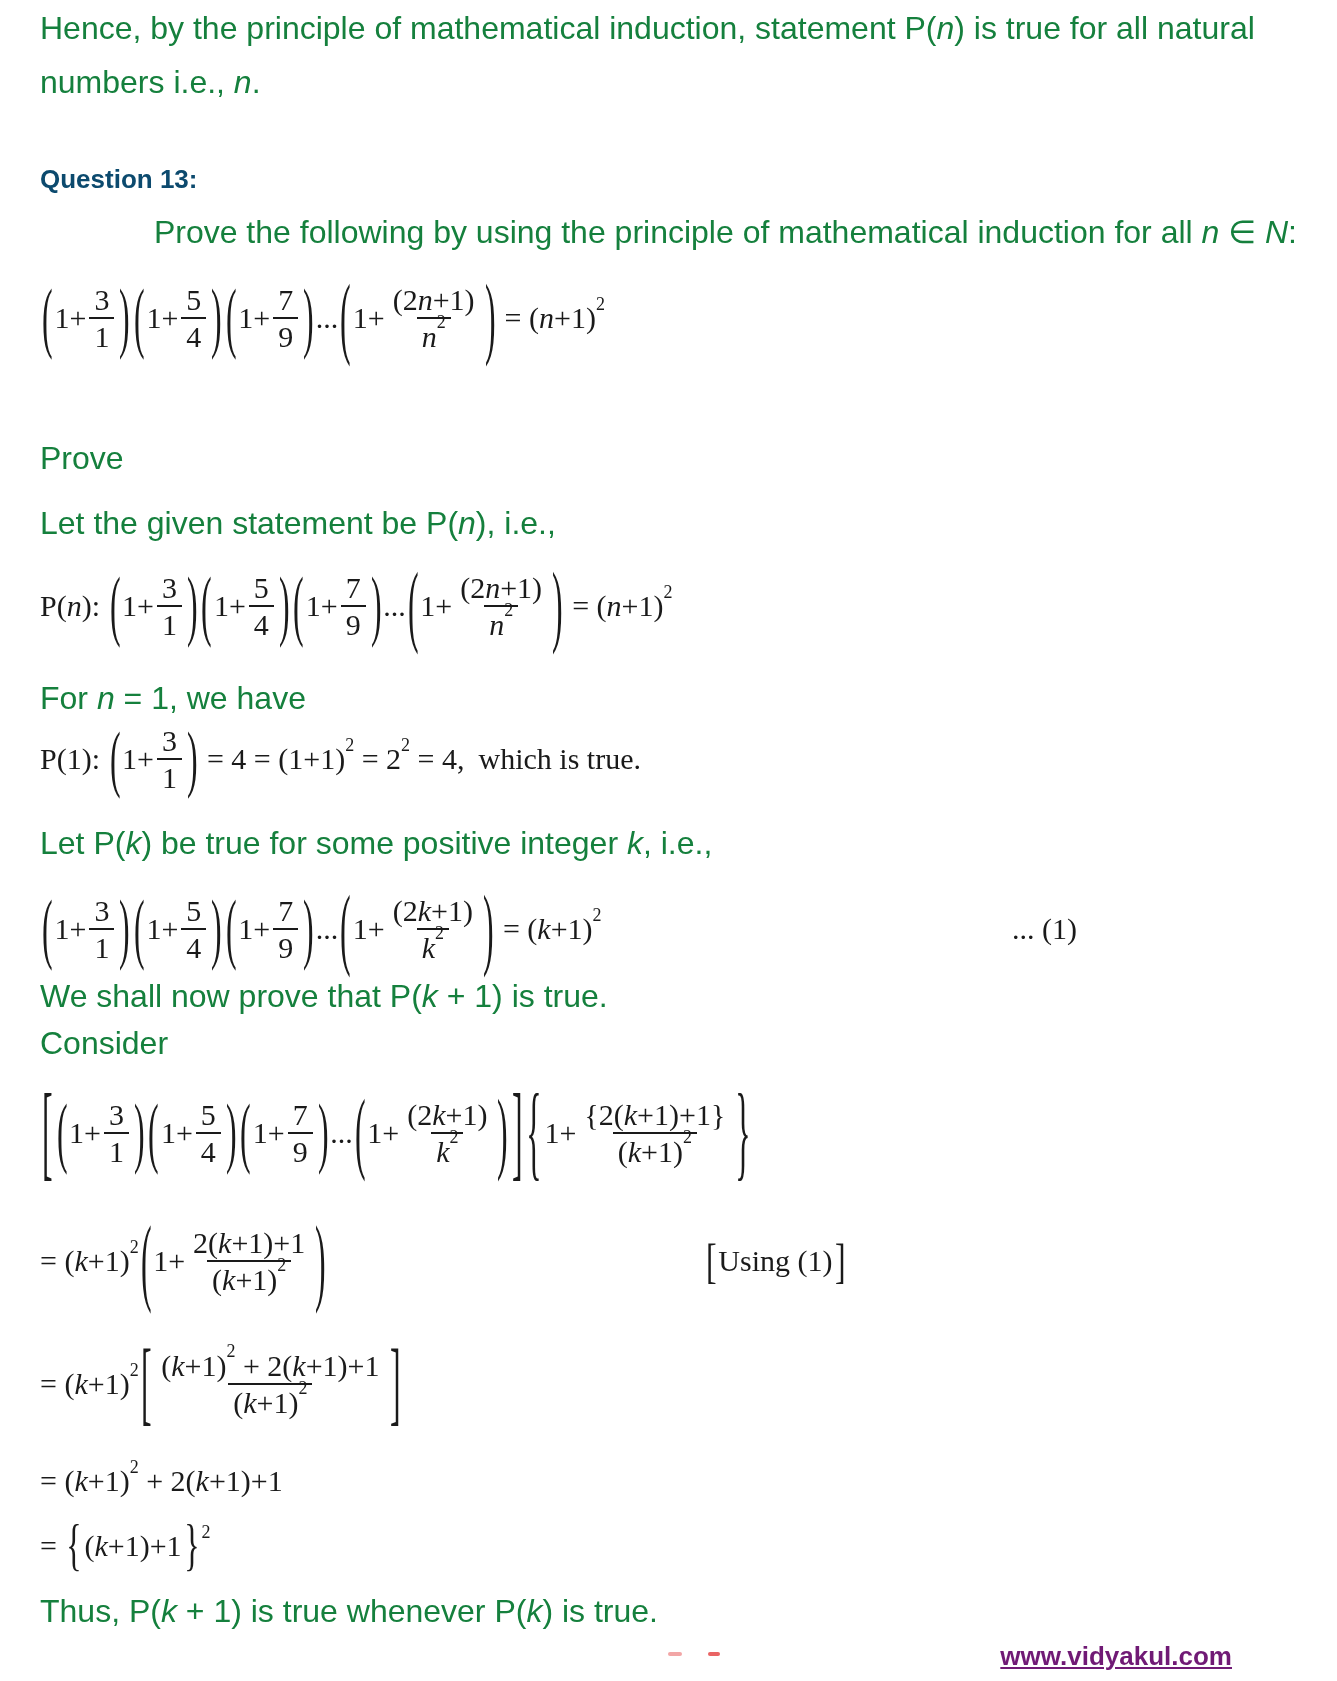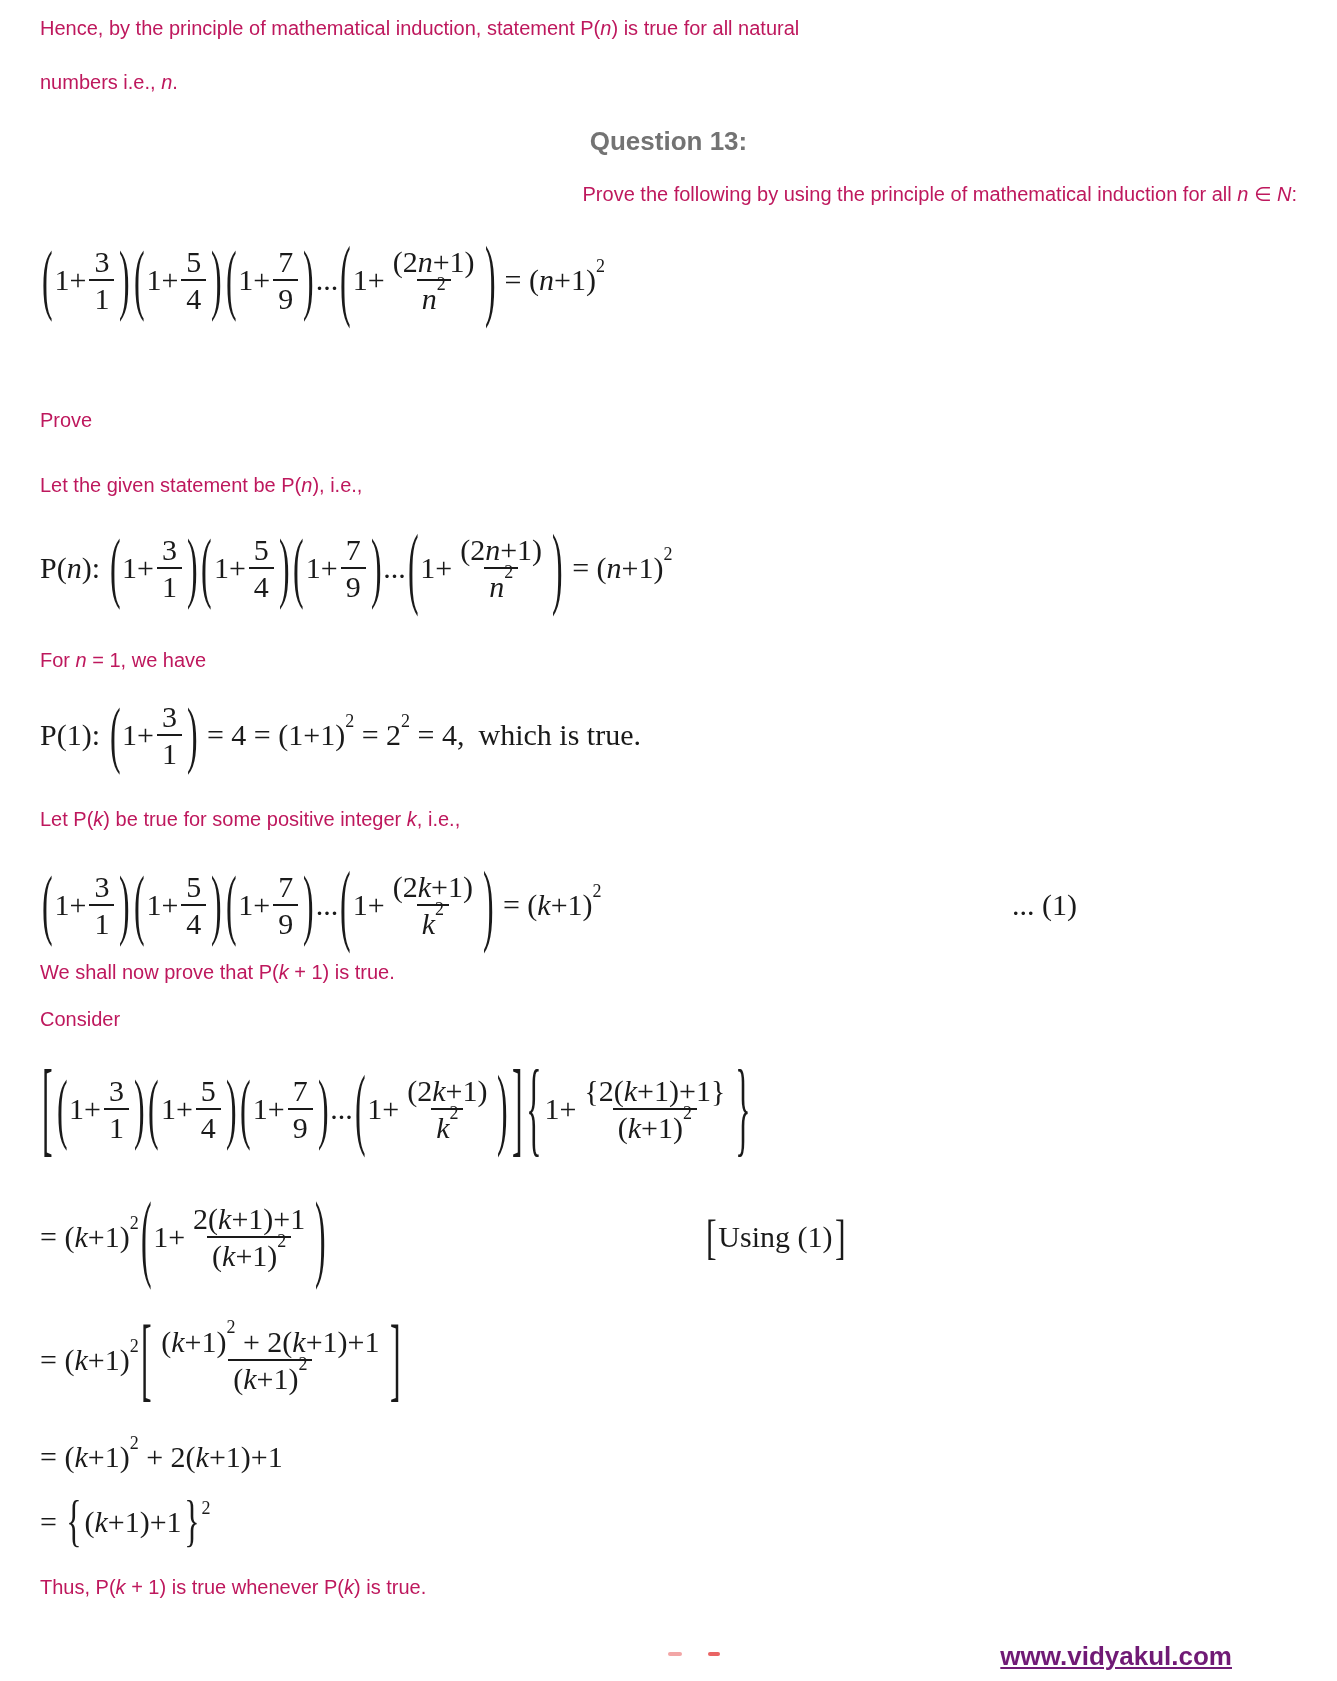--- a/index.html
+++ b/index.html
@@ -5,22 +5,22 @@
   * { margin:0; padding:0; box-sizing:border-box; }
   html,body { width:1337px; height:1681px; background:#ffffff; overflow:hidden; }
   .page {
     position:relative; width:1337px; height:1681px;
     background:#ffffff; padding:0 40px; overflow:hidden;
     font-family:"Liberation Sans","DejaVu Sans",sans-serif;
     color:#141414;
   }
   
   .rich, .plain {
-    font-size:20px; line-height:30px; height:30px; white-space:pre;
-    color:#be185d;
+    font-size:32px; line-height:30px; height:30px; white-space:pre;
+    color:#15803d;
   }
   .rich .m-t { font-style:normal; white-space:pre; }
   .rich .m-v { font-style:italic; white-space:pre; }
   .q-head { font-size:26px; font-weight:bold; height:32px; line-height:32px; }
   
   .math {
     display:flex; align-items:center; flex-wrap:nowrap;
     font-family:"Liberation Serif","DejaVu Serif",serif;
     font-size:30px; color:#1a1a1a;
   }
@@ -53,21 +53,21 @@
   .red-mark.m2 { left:708px; top:1652px; width:12px; background:#e96464; }
 </style>
 </head>
 <body>
 
 <div class="page">
 
   <div class="rich" style="margin-top:13px;"><span class="m-t">Hence, by the principle of mathematical induction, statement P(</span><span class="m-v">n</span><span class="m-t">) is true for all natural</span></div>
   <div class="rich" style="margin-top:24px;"><span class="m-t">numbers i.e., </span><span class="m-v">n</span><span class="m-t">.</span></div>
 
-  <div class="q-head" style="margin-top:28px; color:#737373;text-align:center;">Question 13:</div>
+  <div class="q-head" style="margin-top:66px; color:#0c4a6e;">Question 13:</div>
 
   <div class="rich" style="margin-top:22px;text-align:right;"><span class="m-t">Prove the following by using the principle of mathematical induction for all </span><span class="m-v">n</span><span class="m-t"> ∈ </span><span class="m-v">N</span><span class="m-t">:</span></div>
 
   <div class="math" style="margin-top:18px; height:106px;">
       <span class="m-b" style="--h: 2.1;">(</span>
       <span class="m-t">1+</span>
       <span class="m-f">
         <span class="m-fn">
           <span class="m-t">3</span>
         </span>
@@ -176,21 +176,21 @@
       </span>
       <span class="m-b" style="--h: 2.4;">)</span>
       <span class="m-t"> = (</span>
       <span class="m-v">n</span>
       <span class="m-t">+1)</span>
       <span class="m-s">2</span>
     </div>
 
   <div class="rich" style="margin-top:21px;"><span class="m-t">For </span><span class="m-v">n</span><span class="m-t"> = 1, we have</span></div>
 
-  <div class="math" style="margin-top:14px; height:92px;">
+  <div class="math" style="height:92px;">
       <span class="m-t">P(1): </span>
       <span class="m-b" style="--h: 2;">(</span>
       <span class="m-t">1+</span>
       <span class="m-f">
         <span class="m-fn">
           <span class="m-t">3</span>
         </span>
         <span class="m-fd">
           <span class="m-t">1</span>
         </span>

